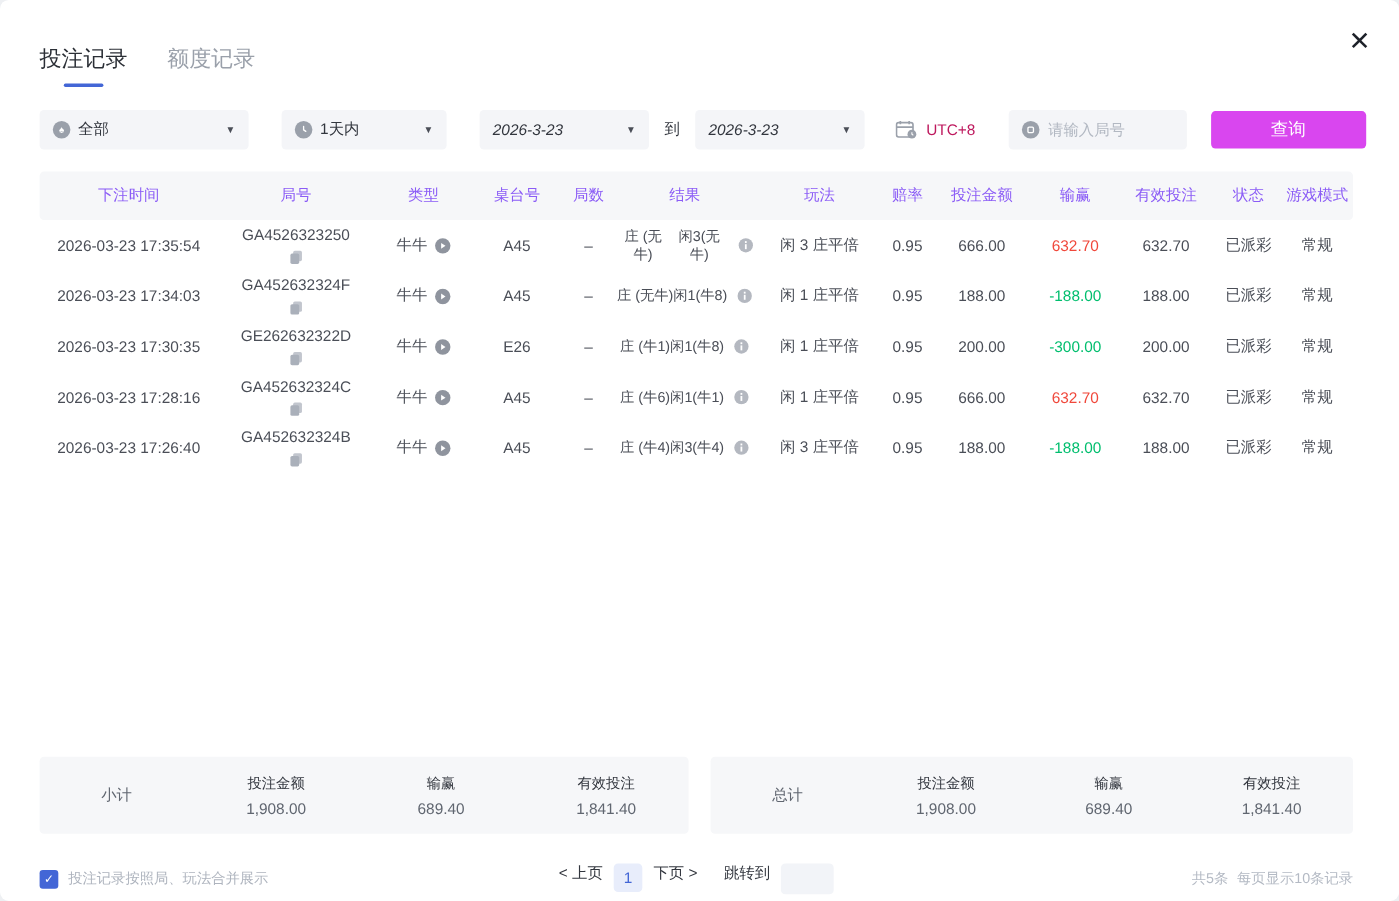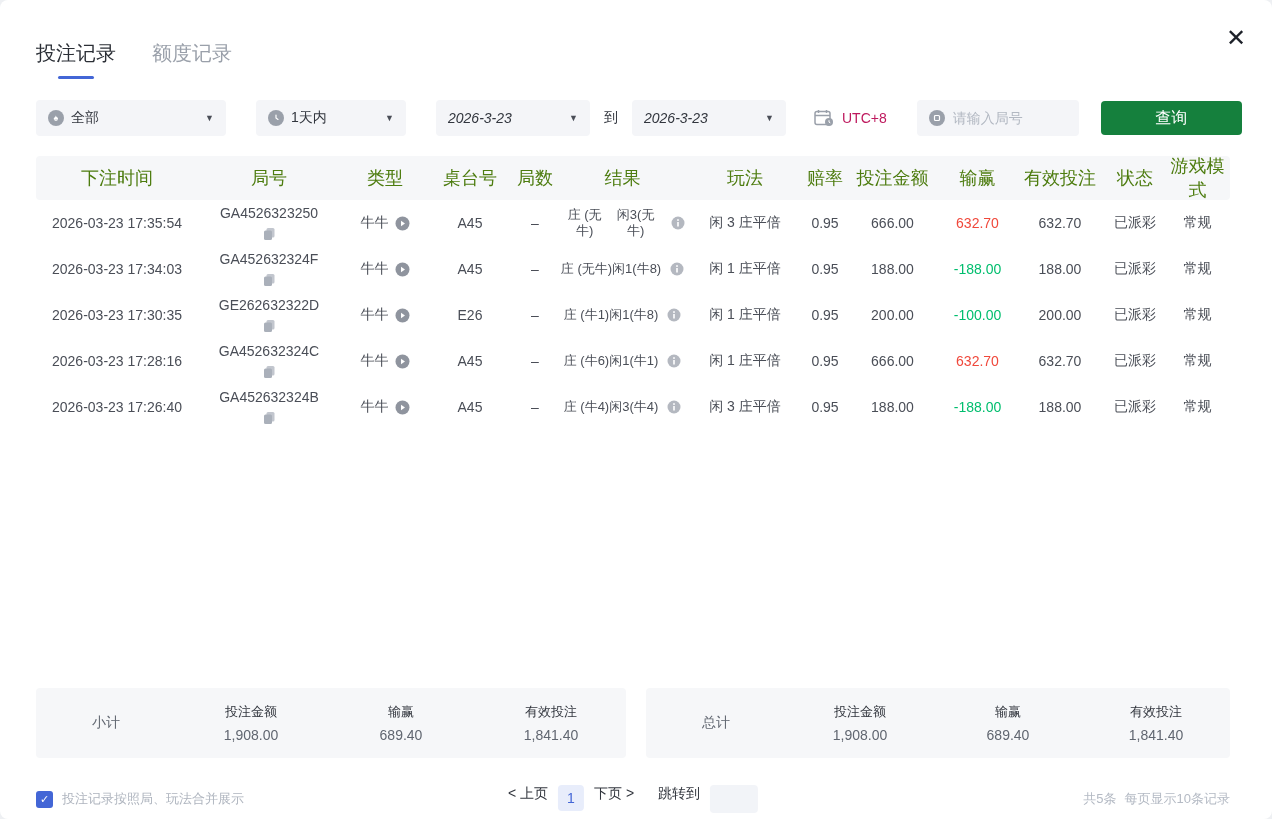--- a/index.html
+++ b/index.html
@@ -29,26 +29,26 @@
     display:flex; align-items:center; justify-content:center; font-size:9px; flex:0 0 auto; }
   .w190 { width:190px; margin-right:30px; }
   .w150 { width:150px; margin-right:30px; }
   .w154 { width:154px; justify-content:space-between; cursor:pointer;font-style:italic; }
   .to-label { font-size:14px; color:#32363e; margin:0 14px; }
   .utc { display:flex; align-items:center; gap:8px; margin-left:28px; color:#be185d; font-size:14px; }
   .round-input { width:162px; margin-left:30px; gap:8px; }
   .round-input input { border:none; outline:none; background:transparent; width:110px;
     font-size:14px; color:#32363e; font-family:inherit; }
   .round-input input::placeholder { color:#b2b8c2; }
-  .query-btn { width:141px; height:34px; margin-left:22px; background:#15803d; color:#fff;
+  .query-btn { width:141px; height:34px; margin-left:22px; background:#d946ef; color:#fff;
     font-size:16px; border:none; border-radius:4px; cursor:pointer; font-family:inherit; }
   
   .table { position:absolute; top:156px; left:36px; width:1194px; }
   .thead { display:flex; align-items:center; height:44px; background:#f6f7f9; border-radius:4px;
-    font-size:18px; color:#4d7c0f; font-weight:500; }
+    font-size:14px; color:#8b5cf6; font-weight:500; }
   .trow { display:flex; align-items:center; height:46px; font-size:14px; color:#4a4e57; }
   .cell { display:flex; align-items:center; justify-content:center; text-align:center; }
   .c1{width:162px;} .c2{width:142px;} .c3{width:90px;} .c4{width:80px;} .c5{width:50px;}
   .c6{width:125px;} .c7{width:120px;} .c8{width:40px;} .c9{width:95px;} .c10{width:75px;}
   .c11{width:90px;} .c12{width:60px;} .c13{width:65px;}
   .id-cell { gap:6px;flex-direction:column; }
   .type-cell { gap:6px; }
   .result-lines { display:flex; flex-direction:row; line-height:1.25; font-size:13px; }
   .result-cell { gap:9px; }
   .mini-icon { flex:0 0 auto; display:inline-flex; cursor:pointer; }
@@ -287,21 +287,21 @@
             <svg width="14" height="14" viewBox="0 0 14 14">
               <circle cx="7" cy="7" r="6.5" fill="#b4b8c0"></circle>
               <rect x="6.2" y="6" width="1.6" height="4.5" fill="#fff"></rect>
               <rect x="6.2" y="3.2" width="1.6" height="1.7" fill="#fff"></rect>
             </svg>
           </span>
       </div>
       <div class="cell c7">闲 1 庄平倍</div>
       <div class="cell c8">0.95</div>
       <div class="cell c9">200.00</div>
-      <div class="cell c10 green">-100.00</div>
+      <div class="cell c10 green">-300.00</div>
       <div class="cell c11">200.00</div>
       <div class="cell c12">已派彩</div>
       <div class="cell c13">常规</div>
     </div>
 
     <div class="trow">
       <div class="cell c1">2026-03-23 17:28:16</div>
       <div class="cell c2 id-cell">
         <span>GA452632324C</span>
         <span class="mini-icon">

